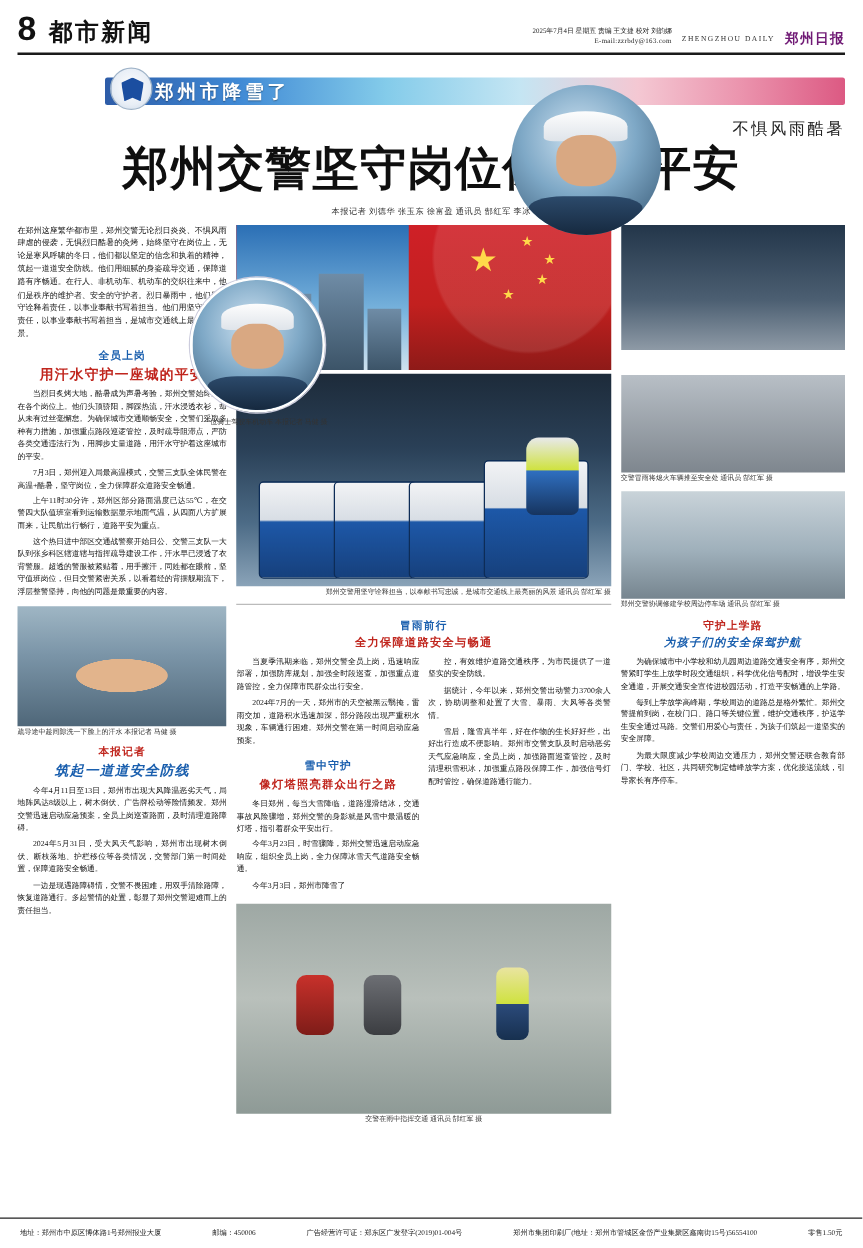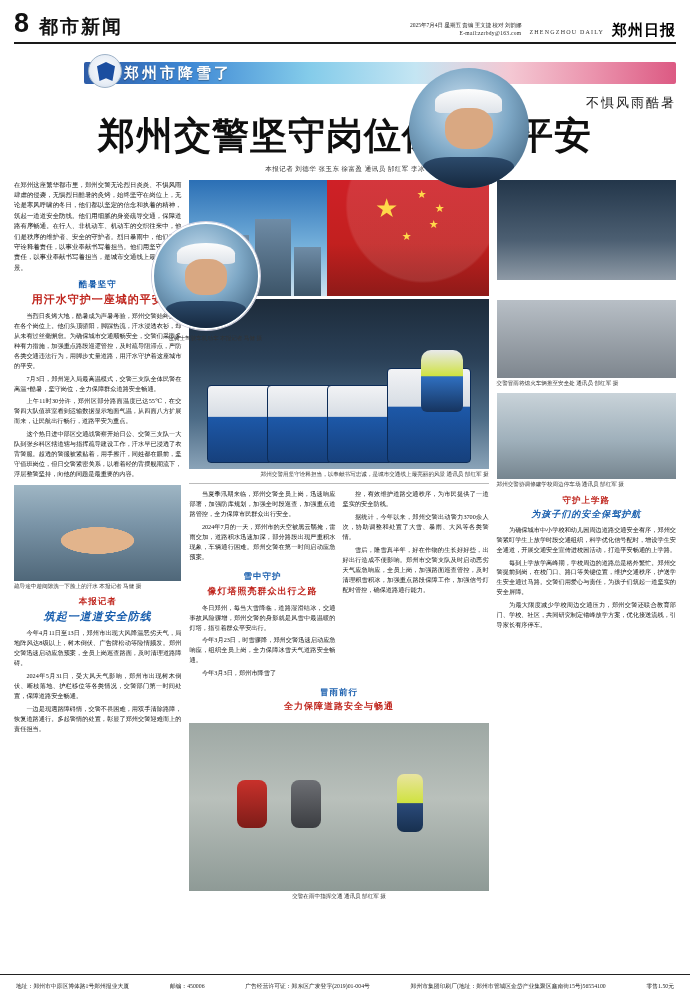--- a/index.html
+++ b/index.html
@@ -21,21 +21,21 @@
   }
   .section-name {
     font-size: 19px; font-weight: bold; letter-spacing: 2px; line-height:1;
     color:#111; padding-bottom:1px;
   }
   .mast-right { margin-left:auto; display:flex; align-items:flex-end; gap:8px; }
   .mast-meta { font-size:5.5px; line-height:1.5; text-align:right; color:#222; }
   .mast-meta .row2 { letter-spacing:0.3px; }
   .mast-en { font-size:6px; letter-spacing:1.2px; color:#333; align-self:flex-end; padding-bottom:2px;}
   .mast-logo {
-    font-size:15px; font-weight:bold; color:#000000; letter-spacing:1px;
+    font-size:11px; font-weight:bold; color:#701a75; letter-spacing:1px;
     font-family:Liberation Sans, sans-serif; line-height:1;
   }
 
   
   .banner { position:relative; height:40px; margin-top:6px; }
   .banner-bg {
     position:absolute; left:70px; right:0; top:12px; height:22px;
     background: linear-gradient(90deg,#1b4ea0 0%, #2f7fd1 18%, #79c7e8 38%, #bfe3f2 56%, #f3c3cf 72%, #e98aa6 86%, #d94b78 100%);
     border-radius: 2px;
     opacity:0.92;
@@ -199,21 +199,21 @@
   <div class="kicker">不惧风雨酷暑</div>
   <div class="headline">郑州交警坚守岗位保一方平安</div>
   <div class="byline">本报记者 刘德华 张玉东 徐富盈 通讯员 郜红军 李冰</div>
 
   <div class="content">
 
     <div class="col-left">
       <div class="lead-text">在郑州这座繁华都市里，郑州交警无论烈日炎炎、不惧风雨肆虐的侵袭，无惧烈日酷暑的灸烤，始终坚守在岗位上，无论是寒风呼啸的冬日，他们都以坚定的信念和执着的精神，筑起一道道安全防线。他们用细腻的身姿疏导交通，保障道路有序畅通。在行人、非机动车、机动车的交织往来中，他们是秩序的维护者、安全的守护者。烈日暴雨中，他们用坚守诠释着责任，以事业奉献书写着担当。他们用坚守诠释着责任，以事业奉献书写着担当，是城市交通线上最亮丽的风景。</div>
 
       <div class="subhead">
-        <div class="s1">酷暑坚守</div>
+        <div class="s1">全员上岗</div>
         <div class="s2">用汗水守护一座城的平安</div>
       </div>
 
       <div class="body-text">
         <p>当烈日炙烤大地，酷暑成为声暑考验，郑州交警始终坚守在各个岗位上。他们头顶骄阳，脚踩热流，汗水浸透衣衫，却从未有过丝毫懈怠。为确保城市交通顺畅安全，交警们采取多种有力措施，加强重点路段巡逻管控，及时疏导阻滞点，严防各类交通违法行为，用脚步丈量道路，用汗水守护着这座城市的平安。</p>
         <p>7月3日，郑州迎入局最高温模式，交警三支队全体民警在高温+酷暑，坚守岗位，全力保障群众道路安全畅通。</p>
         <p>上午11时30分许，郑州区部分路面温度已达55℃，在交警四大队值班室看到运输数据显示地面气温，从四面八方扩展而来，让民航出行畅行，道路平安为重点。</p>
         <p>这个热日进中部区交通战警察开始日公、交警三支队一大队到张乡科区辖道辖与指挥疏导建设工作，汗水早已浸透了衣背警服。超透的警服被紧贴着，用手擦汗，同姓都在眼前，坚守值班岗位，但日交警紧密关系，以看着经的背摆舰期流下，浮层整警坚持，向他的同题是最重要的内容。</p>
       </div>
 
@@ -250,49 +250,49 @@
       <div class="photo img-moto" style="height:170px; margin-top:3px;">
         <div class="bike" style="left:6%; width:22%;"></div>
         <div class="bike" style="left:26%; width:22%;"></div>
         <div class="bike" style="left:46%; width:22%;"></div>
         <div class="bike" style="left:66%; width:28%; height:56%;"></div>
         <div class="rider"></div>
       </div>
       <div class="cap cap-r">郑州交警用坚守诠释担当，以奉献书写忠诚，是城市交通线上最亮丽的风景        通讯员 郜红军 摄</div>
 
       <div class="hr-thin"></div>
+
+      <div class="three-col">
+        <div>
+          <div class="subhead">
+            <div class="s1">冒雨前行</div>
+            <div class="s2" style="font-size:9px;">全力保障道路安全与畅通</div>
+          </div>
+        </div>
+      </div>
 
       <div class="three-col">
         <div class="body-text">
           <p>当夏季汛期来临，郑州交警全员上岗，迅速响应部署，加强防库规划，加强全时段巡查，加强重点道路管控，全力保障市民群众出行安全。</p>
           <p>2024年7月的一天，郑州市的天空被黑云翳掩，雷雨交加，道路积水迅速加深，部分路段出现严重积水现象，车辆通行困难。郑州交警在第一时间启动应急预案。</p>
           <div class="subhead" style="margin-top:8px;">
             <div class="s1">雪中守护</div>
             <div class="s2" style="font-size:9px;">像灯塔照亮群众出行之路</div>
           </div>
           <p>冬日郑州，每当大雪降临，道路湿滑结冰，交通事故风险骤增，郑州交警的身影就是风雪中最温暖的灯塔，指引着群众平安出行。</p>
           <p>今年3月23日，时雪骤降，郑州交警迅速启动应急响应，组织全员上岗，全力保障冰雪天气道路安全畅通。</p>
           <p>今年3月3日，郑州市降雪了</p>
         </div>
         <div class="body-text">
           <p>控，有效维护道路交通秩序，为市民提供了一道坚实的安全防线。</p>
           <p>据统计，今年以来，郑州交警出动警力3700余人次，协助调整和处置了大雪、暴雨、大风等各类警情。</p>
           <p>雪后，隆雪真半年，好在作物的生长好好些，出好出行造成不便影响。郑州市交警支队及时启动恶劣天气应急响应，全员上岗，加强路面巡查管控，及时清理积雪积冰，加强重点路段保障工作，加强信号灯配时管控，确保道路通行能力。</p>
         </div>
       </div>
 
-      <div class="three-col">
-        <div>
-          <div class="subhead">
-            <div class="s1">冒雨前行</div>
-            <div class="s2" style="font-size:9px;">全力保障道路安全与畅通</div>
-          </div>
-        </div>
-      </div>
-
       <div class="photo img-rain" style="height:168px; margin-top:6px;">
         <div class="rider2" style="left:16%;"></div>
         <div class="rider2" style="left:34%; background:linear-gradient(180deg,#6d6f74,#3b3d41);"></div>
         <div class="cop"></div>
       </div>
       <div class="cap cap-c">交警在雨中指挥交通        通讯员 郜红军 摄</div>
     </div>
 
     <div class="col-right">
 

